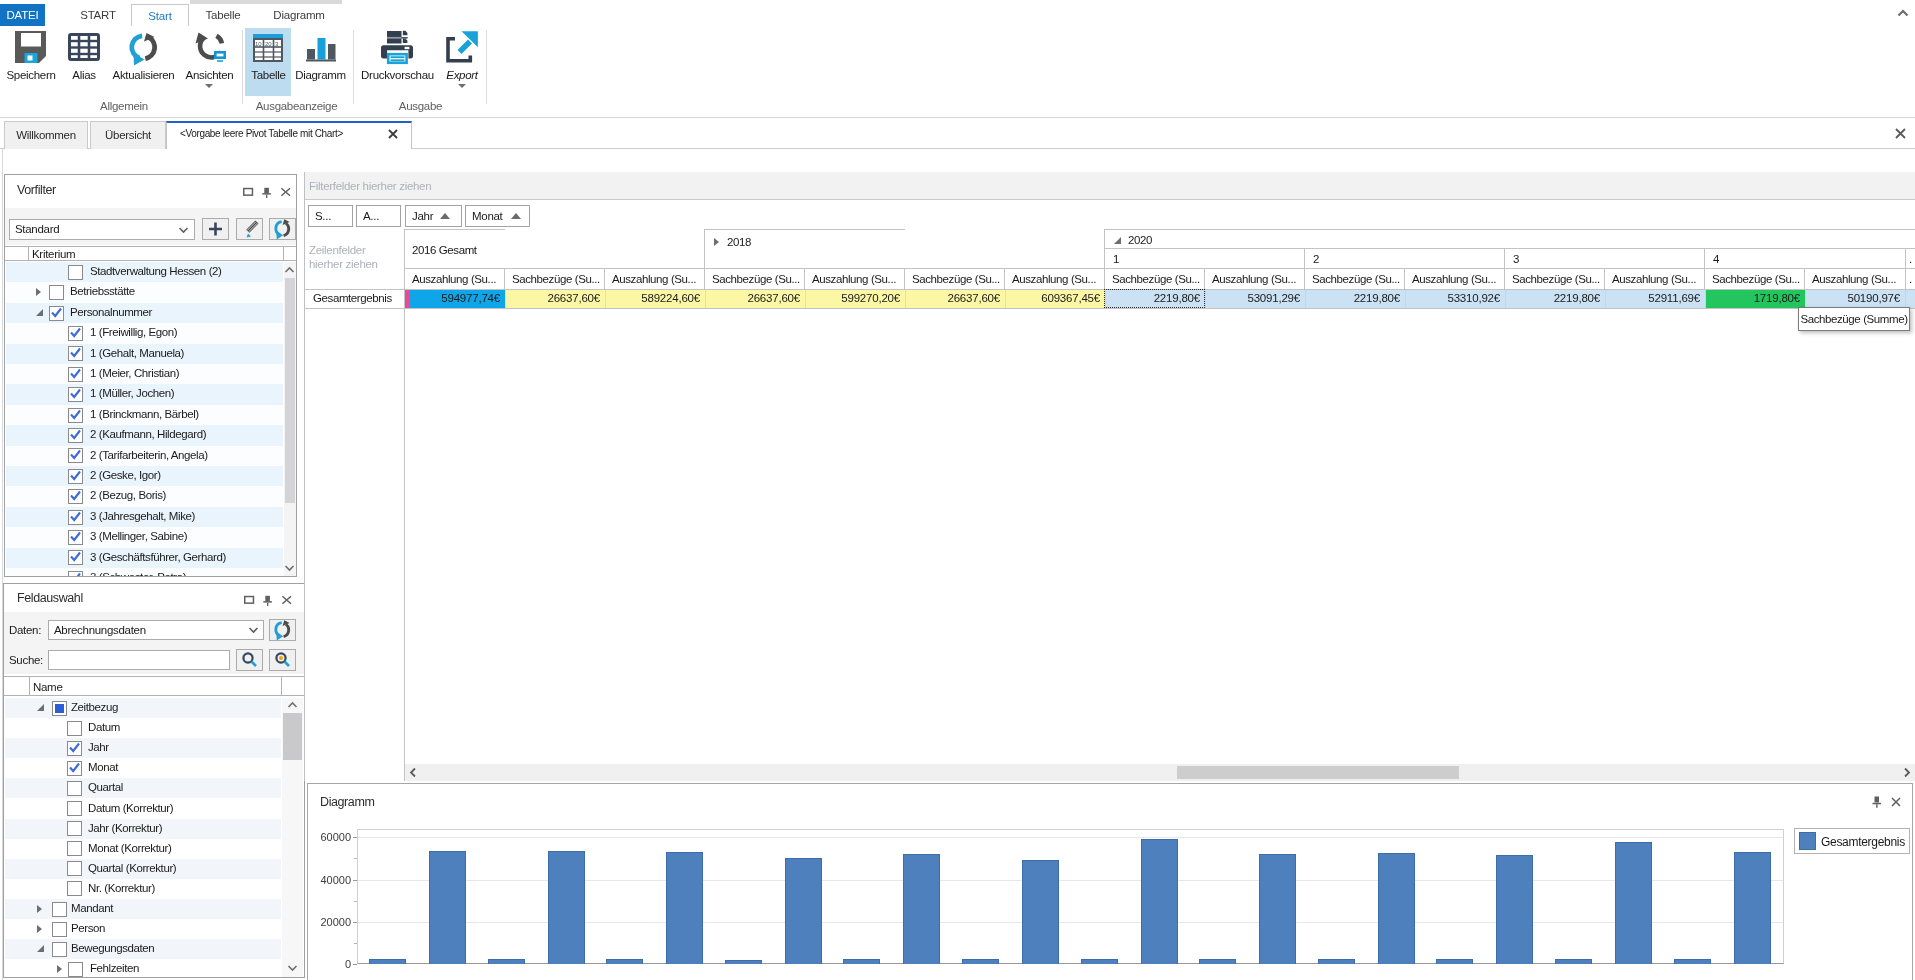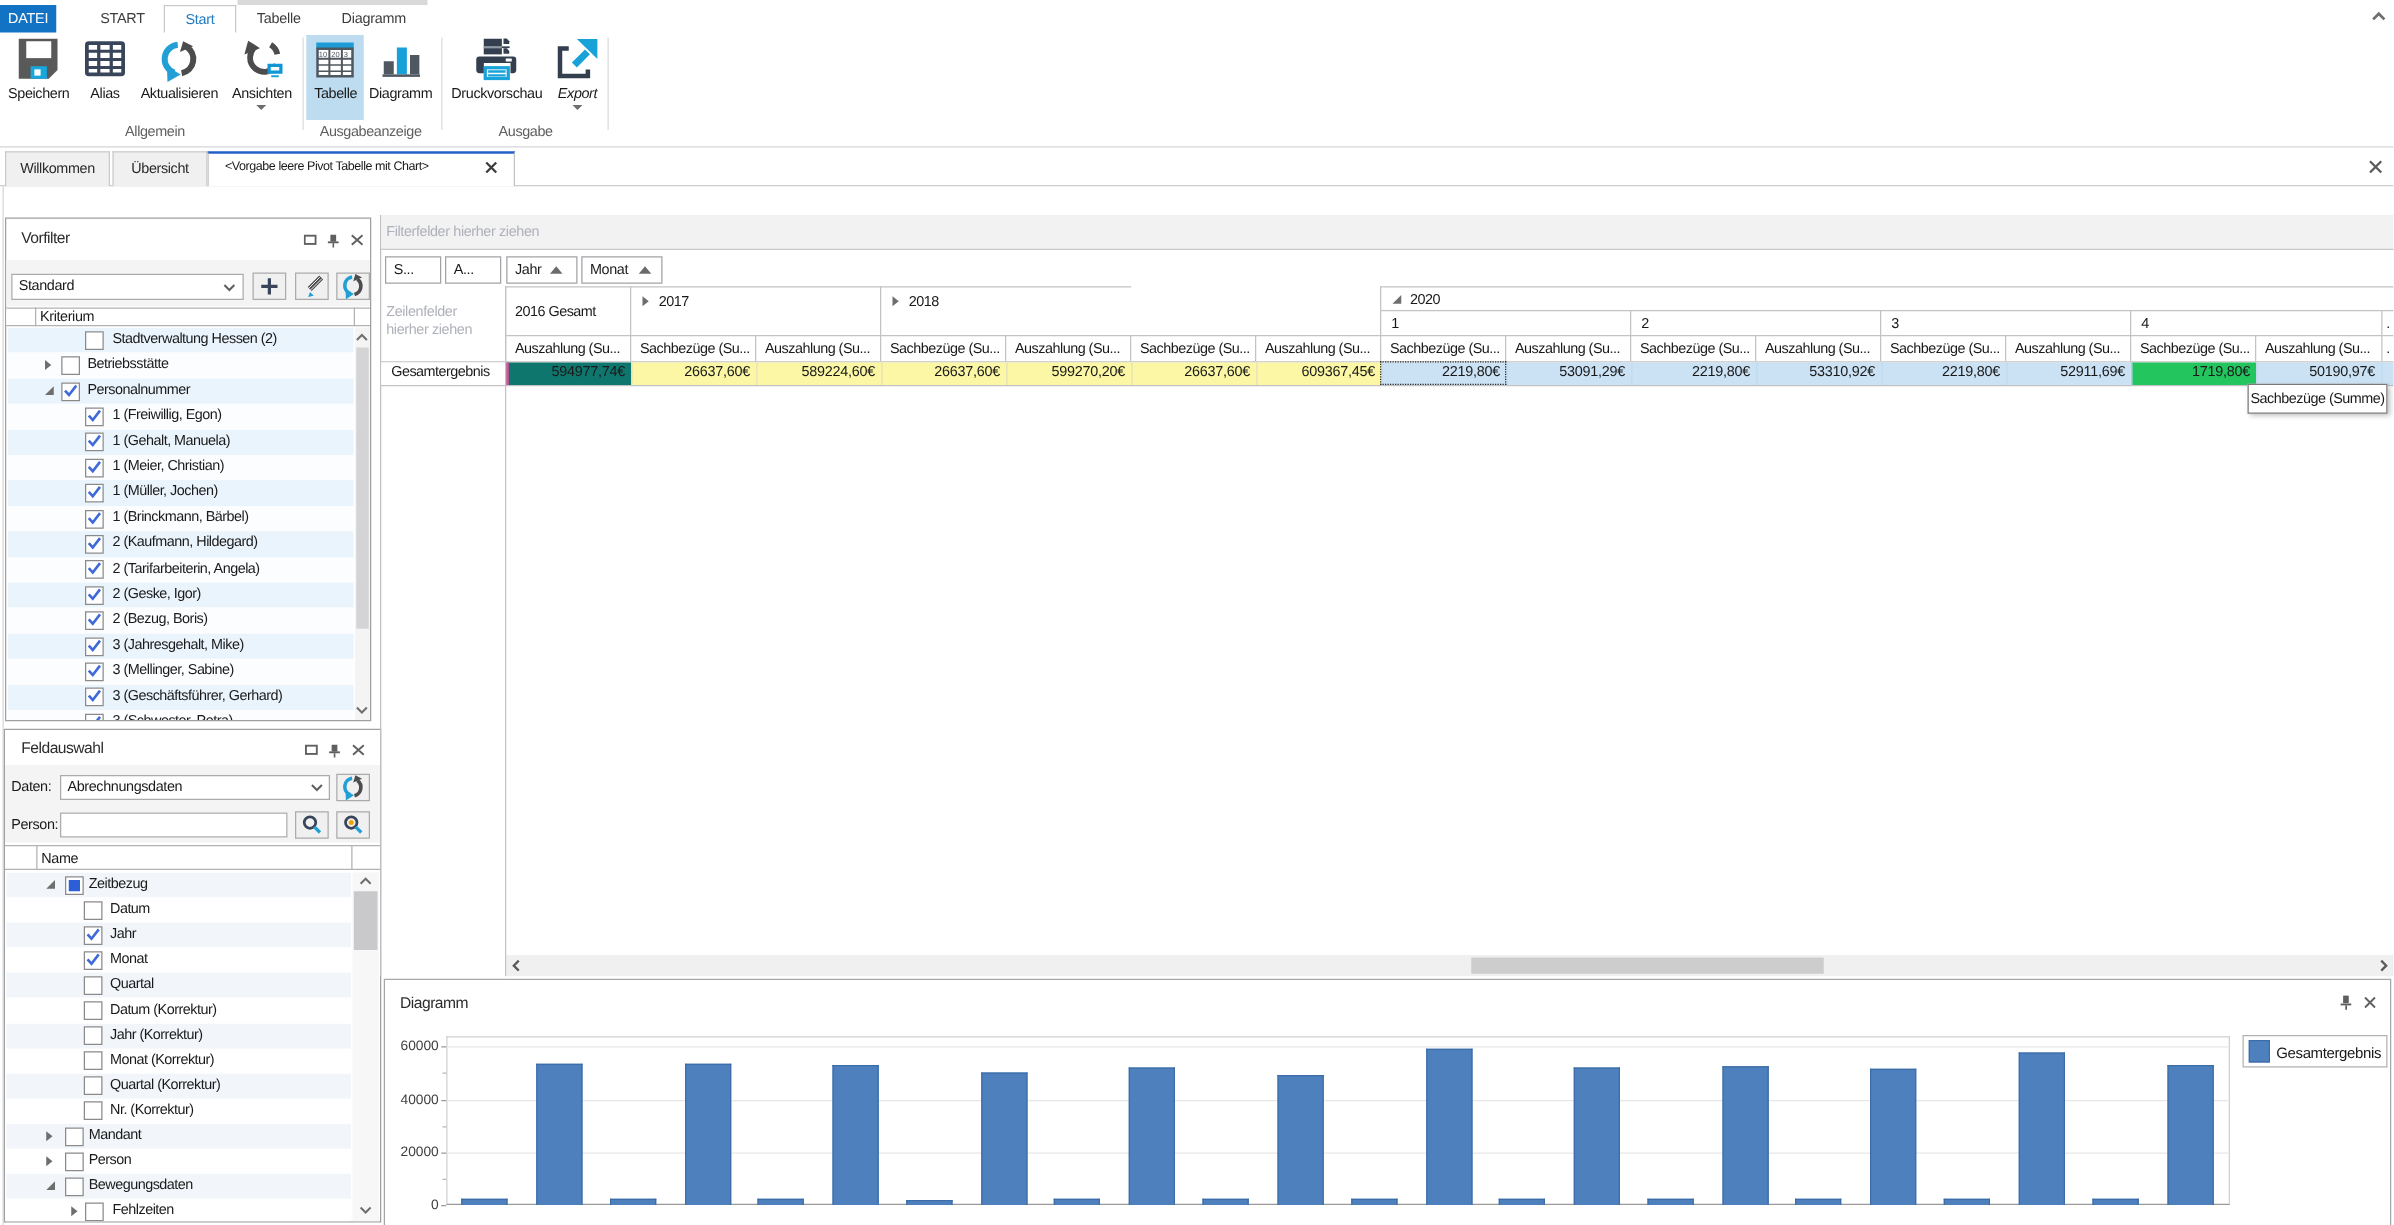--- a/index.html
+++ b/index.html
@@ -301,21 +301,21 @@
 <svg style="position:absolute;left:248px;top:626px;" width="11" height="8" viewBox="0 0 11 8">
       <path d="M1.5 2 L5.5 6 L9.5 2" fill="none" stroke="#5f5f5f" stroke-width="1.6"></path>
     </svg>
 <div class="sqbtn" style="left:269px;top:619px;width:27px;height:22px;"></div>
 <svg style="position:absolute;left:269px;top:619px;" width="27" height="22" viewBox="0 0 27 22">
 <path d="M12.7 3.6 A6.9 6.9 0 0 0 11.1 16.8" fill="none" stroke="#22a0d6" stroke-width="2.9"></path>
 <polygon points="7.4,13.2 14.2,17.2 7.7,21.4" fill="#22a0d6"></polygon>
 <path d="M16.9 5.4 A6.9 6.9 0 0 1 14.6 17.6" fill="none" stroke="#4c4c4c" stroke-width="2.9"></path>
 <polygon points="13.6,7 15.3,1.2 20.6,3.9" fill="#4c4c4c"></polygon>
 </svg>
-<div class="txt" style="left:9px;top:654px;font-size:11.5px;letter-spacing:-0.3px;color:#1a1a1a;">Person:</div>
+<div class="txt" style="left:9px;top:654px;font-size:11.5px;letter-spacing:-0.3px;color:#1a1a1a;">Suche:</div>
 <div class="combo" style="left:48px;top:650px;width:182px;height:20px;"></div>
 <div class="sqbtn" style="left:236px;top:649px;width:27px;height:22px;"></div>
 <svg style="position:absolute;left:236px;top:649px;" width="27" height="22" viewBox="0 0 27 22">
 <circle cx="12" cy="9" r="4.6" fill="none" stroke="#39455a" stroke-width="2.2"></circle>
 <line x1="15.5" y1="12.5" x2="20" y2="17" stroke="#22a0d6" stroke-width="2.6"></line>
 </svg>
 <div class="sqbtn" style="left:269px;top:649px;width:27px;height:22px;"></div>
 <svg style="position:absolute;left:269px;top:649px;" width="27" height="22" viewBox="0 0 27 22">
 <circle cx="12" cy="9" r="4.6" fill="none" stroke="#39455a" stroke-width="2.2"></circle>
 <circle cx="12" cy="9" r="2" fill="#f0a500"></circle>
@@ -394,21 +394,20 @@
 <div class="txt" style="left:309px;top:180px;font-size:11.5px;letter-spacing:-0.3px;color:#aeb1b9;">Filterfelder hierher ziehen</div>
 <div class="chip" style="left:308px;width:45px;">S...</div>
 <div class="chip" style="left:356px;width:45px;">A...</div>
 <div class="chip" style="left:405px;width:57px;">Jahr</div>
 <div class="chiparr" style="left:440px;top:213px;"></div>
 <div class="chip" style="left:465px;width:65px;">Monat</div>
 <div class="chiparr" style="left:511px;top:213px;"></div>
 <div class="txt" style="left:309px;top:244px;font-size:11.5px;letter-spacing:-0.3px;color:#aeb1b9;">Zeilenfelder</div>
 <div class="txt" style="left:309px;top:258px;font-size:11.5px;letter-spacing:-0.3px;color:#aeb1b9;">hierher ziehen</div>
 <div class="hcell" style="left:404px;top:229px;width:101px;height:40px;padding-left:7px;line-height:40px;">2016 Gesamt</div>
-<div class="hcell" style="left:504px;top:229px;width:201px;height:40px;padding-left:9px;line-height:25px;"><span style="display:inline-block;width:0;height:0;border-top:4px solid transparent;border-bottom:4px solid transparent;border-left:5px solid #6e6e6e;margin-right:8px;"></span>2017</div>
 <div class="hcell" style="left:704px;top:229px;width:201px;height:40px;padding-left:9px;line-height:25px;"><span style="display:inline-block;width:0;height:0;border-top:4px solid transparent;border-bottom:4px solid transparent;border-left:5px solid #6e6e6e;margin-right:8px;"></span>2018</div>
 <div class="hcell" style="left:1104px;top:229px;width:811px;height:20px;padding-left:9px;line-height:21px;"><span style="display:inline-block;width:0;height:0;border-bottom:7px solid #6e6e6e;border-left:7px solid transparent;margin-right:7px;"></span>2020</div>
 <div class="hcell" style="left:1104px;top:248px;width:201px;height:21px;padding-left:8px;line-height:21px;">1</div>
 <div class="hcell" style="left:1304px;top:248px;width:201px;height:21px;padding-left:8px;line-height:21px;">2</div>
 <div class="hcell" style="left:1504px;top:248px;width:201px;height:21px;padding-left:8px;line-height:21px;">3</div>
 <div class="hcell" style="left:1704px;top:248px;width:201px;height:21px;padding-left:8px;line-height:21px;">4</div>
 <div class="hcell" style="left:1905px;top:248px;width:10px;height:21px;padding-left:3px;line-height:21px;">.</div>
 <div class="hcell" style="left:404px;top:268px;width:101px;height:21px;padding-left:7px;line-height:21px;">Auszahlung (Su...</div>
 <div class="hcell" style="left:504px;top:268px;width:101px;height:21px;padding-left:7px;line-height:21px;">Sachbezüge (Su...</div>
 <div class="hcell" style="left:604px;top:268px;width:101px;height:21px;padding-left:7px;line-height:21px;">Auszahlung (Su...</div>
@@ -421,21 +420,21 @@
 <div class="hcell" style="left:1304px;top:268px;width:101px;height:21px;padding-left:7px;line-height:21px;">Sachbezüge (Su...</div>
 <div class="hcell" style="left:1404px;top:268px;width:101px;height:21px;padding-left:7px;line-height:21px;">Auszahlung (Su...</div>
 <div class="hcell" style="left:1504px;top:268px;width:101px;height:21px;padding-left:7px;line-height:21px;">Sachbezüge (Su...</div>
 <div class="hcell" style="left:1604px;top:268px;width:101px;height:21px;padding-left:7px;line-height:21px;">Auszahlung (Su...</div>
 <div class="hcell" style="left:1704px;top:268px;width:101px;height:21px;padding-left:7px;line-height:21px;">Sachbezüge (Su...</div>
 <div class="hcell" style="left:1804px;top:268px;width:101px;height:21px;padding-left:7px;line-height:21px;">Auszahlung (Su...</div>
 <div class="hcell" style="left:1905px;top:268px;width:10px;height:21px;padding-left:3px;line-height:21px;">.</div>
 <div style="position:absolute;left:304px;top:289px;width:1611px;height:1px;background:#c3c3c3"></div>
 <div style="position:absolute;left:304px;top:308px;width:1611px;height:1px;background:#c3c3c3"></div>
 <div class="dcell" style="left:305px;width:99px;text-align:left;padding-left:8px;background:#fff;letter-spacing:-0.4px;">Gesamtergebnis</div>
-<div class="dcell" style="left:405px;width:100px;background:#0f766e;border-left:2px solid #ec4899;">594977,74€</div>
+<div class="dcell" style="left:405px;width:100px;background:#0ea5e9;border-left:5px solid #ec4899;">594977,74€</div>
 <div class="dcell" style="left:505px;width:100px;background:#fbf7a4;border-left:1px solid #e3e0b8;">26637,60€</div>
 <div class="dcell" style="left:605px;width:100px;background:#fbf7a4;border-left:1px solid #e3e0b8;">589224,60€</div>
 <div class="dcell" style="left:705px;width:100px;background:#fbf7a4;border-left:1px solid #e3e0b8;">26637,60€</div>
 <div class="dcell" style="left:805px;width:100px;background:#fbf7a4;border-left:1px solid #e3e0b8;">599270,20€</div>
 <div class="dcell" style="left:905px;width:100px;background:#fbf7a4;border-left:1px solid #e3e0b8;">26637,60€</div>
 <div class="dcell" style="left:1005px;width:100px;background:#fbf7a4;border-left:1px solid #e3e0b8;">609367,45€</div>
 <div class="dcell" style="left:1105px;width:100px;background:#cbe2f5;border-left:1px solid #bdd8ee;">2219,80€</div>
 <div class="dcell" style="left:1205px;width:100px;background:#cbe2f5;border-left:1px solid #bdd8ee;">53091,29€</div>
 <div class="dcell" style="left:1305px;width:100px;background:#cbe2f5;border-left:1px solid #bdd8ee;">2219,80€</div>
 <div class="dcell" style="left:1405px;width:100px;background:#cbe2f5;border-left:1px solid #bdd8ee;">53310,92€</div>

